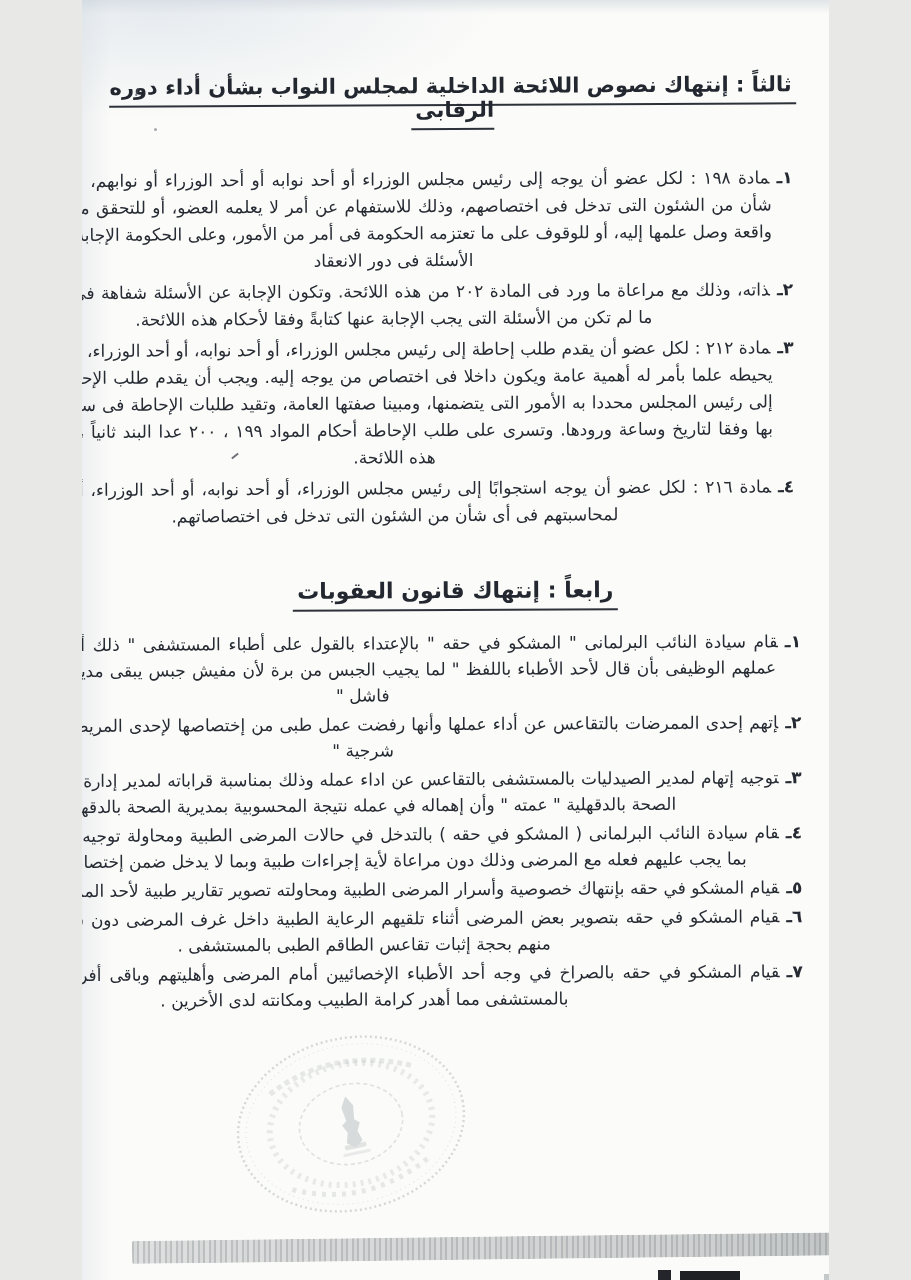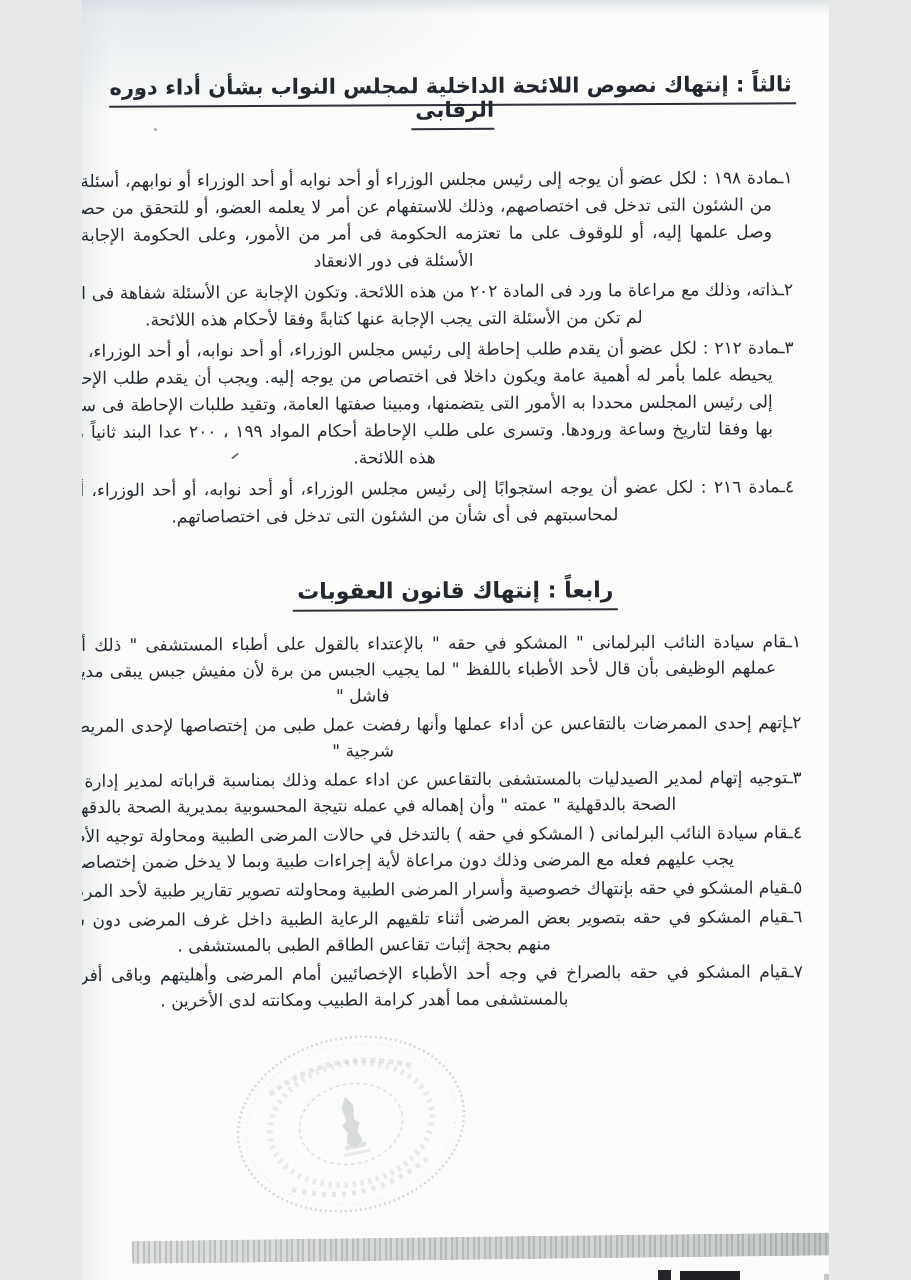--- a/index.html
+++ b/index.html
@@ -26,21 +26,21 @@
   .sec-title .u{border-bottom:2px solid #2c313a;padding:0 4px 6px 4px;}
   .t1{top:74px;font-size:21px;}
   .t2{top:578px;font-size:22px;}
   .list{position:absolute;font-size:17px;text-align:justify;}
   .list p{margin:0 0 4px 0;text-align:justify;text-align-last:center;}
   .list p.right-last{text-align-last:right;}
   .l3{top:166px;right:34px;width:778px;line-height:27px;}
   .l3 p{padding-right:21px;text-indent:-21px;}
   .l4{top:630px;right:28px;width:852px;line-height:26px;}
   .l4 p{margin-bottom:3px;padding-right:25px;text-indent:-25px;}
-  .num{}
+  .num{margin-left:7px;font-weight:bold;}
   
   .stamp{position:absolute;left:138px;top:1026px;width:262px;height:196px;opacity:.5;}
   
   .scan-band{position:absolute;left:50px;top:1236px;width:802px;height:23px;
     transform:rotate(-0.7deg);opacity:.85;border-radius:2px;
     background:
       linear-gradient(90deg, rgba(120,126,130,.15), rgba(110,116,120,.28) 70%, rgba(95,101,105,.42)),
       repeating-linear-gradient(90deg, rgba(138,143,146,.55) 0 2px, rgba(178,182,184,.32) 2px 5px,
         rgba(120,126,130,.48) 5px 7px, rgba(192,196,198,.28) 7px 11px);
   }

